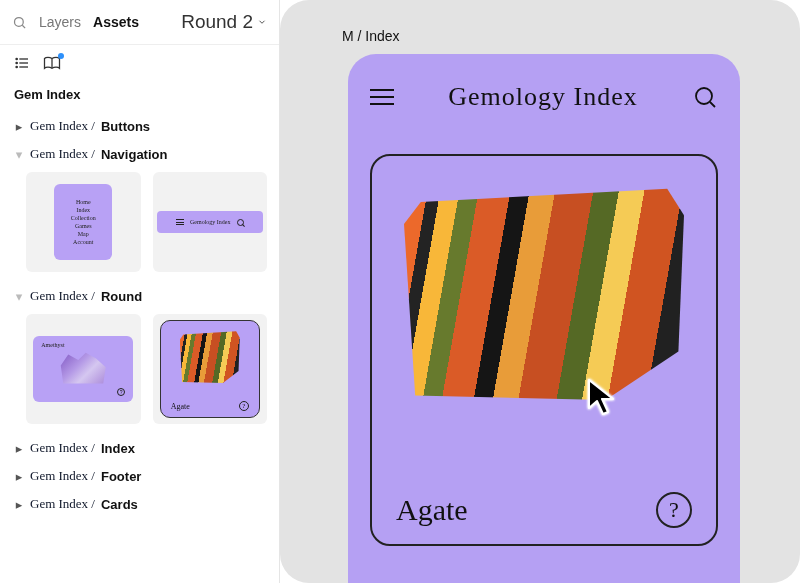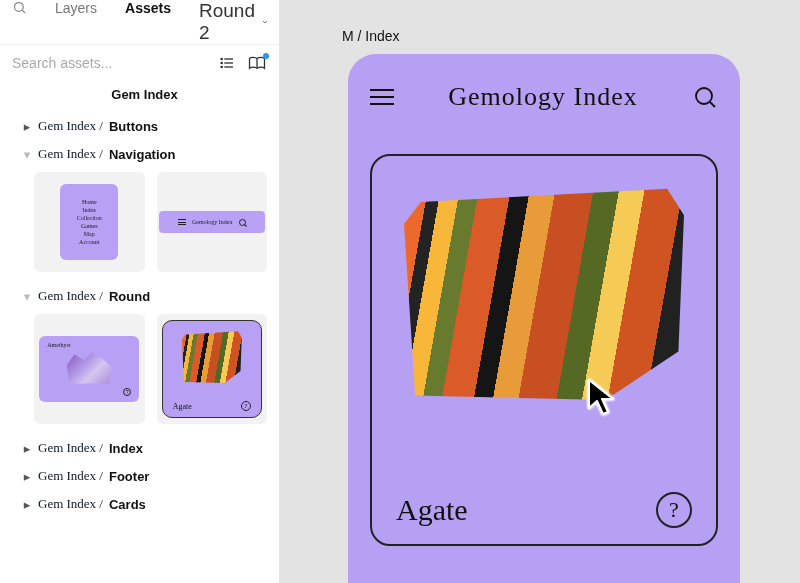--- a/index.html
+++ b/index.html
@@ -5,41 +5,41 @@
   * { box-sizing: border-box; margin: 0; padding: 0; }
   html, body { width: 800px; height: 583px; overflow: hidden; font-family: -apple-system, BlinkMacSystemFont, "Segoe UI", Helvetica, Arial, sans-serif; background: #fff; color: #111; }
   body { display: flex; }
 
   
   .panel {
     width: 280px; height: 583px; border-right: 1px solid #e5e5e5; background: #fff;
     display: flex; flex-direction: column;
   }
   .panel-tabs {
-    display: flex; align-items: flex-start; height: 44px; padding: 0 12px; gap: 28px;
+    display: flex; align-items: center; height: 44px; padding: 0 12px; gap: 12px;
   }
   .panel-tabs .search-ico { color: #888; display: flex; }
   .tab { font-size: 14px; color: #777; cursor: pointer; }
   .tab.active { color: #111; font-weight: 700; }
   .round-selector {
     margin-left: auto; font-size: 19px; color: #333; display: flex; align-items: center; gap: 4px; cursor: pointer;
   }
   .divider { height: 1px; background: #eee; }
 
   .search-row {
     display: flex; align-items: center; padding: 8px 12px 8px 12px; gap: 10px;
   }
   .search-input {
     flex: 1; border: none; outline: none; font-size: 14px; color: #333; background: transparent;
   }
   .search-input::placeholder { color: #aaa; }
   .icon-btn { width: 20px; height: 20px; color: #333; display: flex; align-items: center; justify-content: center; cursor: pointer; position: relative; }
   .book-dot { position: absolute; top: 0; right: -2px; width: 6px; height: 6px; border-radius: 50%; background: #2e90fa; }
 
-  .scroll { overflow-y: auto; flex: 1; padding: 0 12px 14px 20px; text-align: center; }
+  .scroll { overflow-y: auto; flex: 1; padding: 0 12px 14px 12px; }
   .lib-title { font-size: 13px; font-weight: 700; margin: 6px 0 10px 2px; }
 
   .section-row { display: flex; align-items: center; gap: 6px; padding: 6px 2px; cursor: pointer; font-size: 13px; }
   .caret { width: 10px; display: flex; justify-content: center; color: #555; }
   .sec-prefix { color: #0f172a; font-family: Liberation Serif, serif; }
   .sec-name { font-weight: 700; color: #111; }
 
   .thumbs { display: flex; gap: 12px; margin: 4px 0 10px 14px; }
   .thumb-box {
     width: 116px; height: 100px; background: #f2f2f2; border-radius: 6px;
@@ -88,21 +88,21 @@
       repeating-linear-gradient(100deg,
         #d96d3a 0 8%, #2b2b2b 8% 12%, #e8b24a 12% 18%,
         #6a7a3a 18% 24%, #c96035 24% 34%, #1f1f1f 34% 40%,
         #d99a48 40% 48%, #b85530 48% 60%, #5a6a32 60% 68%,
         #e7c463 68% 76%, #c05a30 76% 88%, #2a2a2a 88% 100%);
     clip-path: polygon(6% 10%, 94% 4%, 100% 16%, 98% 78%, 72% 100%, 4% 98%, 0% 20%);
     filter: contrast(1.1) saturate(1.1);
   }
 
   
-  .canvas { flex: 1; height: 583px; background: #e3e3e3; position: relative; overflow: hidden; }
+  .canvas { flex: 1; height: 583px; background: #e3e3e3; position: relative; overflow: hidden; border-radius: 29px; }
   .frame-label { position: absolute; left: 62px; top: 28px; font-size: 14px; color: #111; }
 
   .device {
     position: absolute; left: 68px; top: 54px; width: 392px; height: 540px;
     background: #b5a0f3; border-radius: 28px 28px 0 0; padding: 28px 22px 0 22px;
   }
   .topbar { display: flex; align-items: center; gap: 18px; }
   .hamburger { width: 24px; height: 16px; display: flex; flex-direction: column; justify-content: space-between; cursor: pointer; }
   .hamburger span { height: 2px; background: #111; }
   .app-title { flex: 1; text-align: center; font-family: Georgia, 'Times New Roman', serif; font-size: 26px; letter-spacing: 1px; }
@@ -143,21 +143,20 @@
     <span class="round-selector">
       <span>Round 2</span>
       <svg width="10" height="10" viewBox="0 0 24 24" fill="none" stroke="currentColor" stroke-width="2">
           <polyline points="6 9 12 15 18 9"></polyline>
         </svg>
     </span>
   </div>
   <div class="divider"></div>
 
   <div class="search-row">
-    <input class="search-input" placeholder="Search assets..." style="">
     <span class="icon-btn">
       <svg width="16" height="16" viewBox="0 0 24 24" fill="none" stroke="currentColor" stroke-width="2">
           <line x1="8" y1="6" x2="21" y2="6"></line>
           <line x1="8" y1="12" x2="21" y2="12"></line>
           <line x1="8" y1="18" x2="21" y2="18"></line>
           <circle cx="4" cy="6" r="1" fill="currentColor"></circle>
           <circle cx="4" cy="12" r="1" fill="currentColor"></circle>
           <circle cx="4" cy="18" r="1" fill="currentColor"></circle>
         </svg>
     </span>

